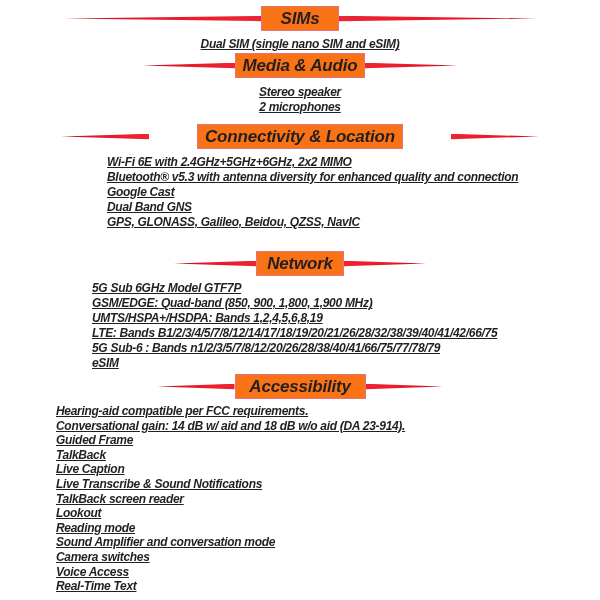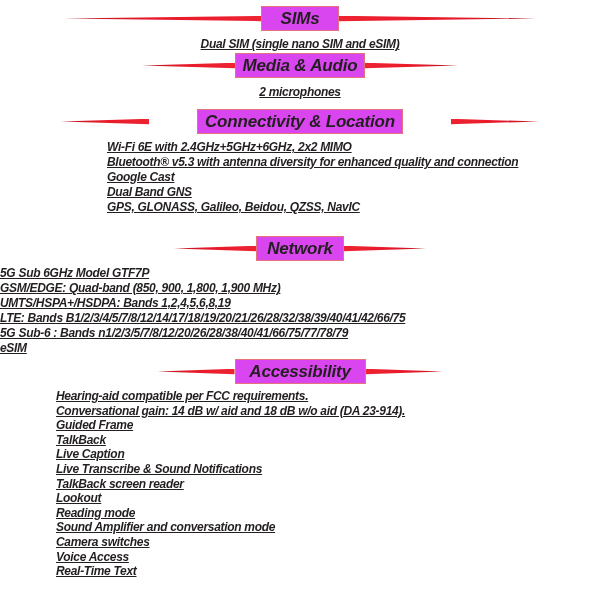--- a/index.html
+++ b/index.html
@@ -33,21 +33,21 @@
     background: linear-gradient(to right, #b8141d 0%, #e7192a 45%, #ee2431 100%);
     clip-path: polygon(0 50%, 100% 6%, 100% 94%);
   }
   .hline.right {
     background: linear-gradient(to left, #b8141d 0%, #e7192a 45%, #ee2431 100%);
     clip-path: polygon(0 6%, 100% 50%, 0 94%);
   }
   .hbox {
     flex: 0 0 auto;
     height: 25px;
-    background: #d946ef;
+    background: #f97316;
     border: 1.5px solid #e4737c;
     display: flex;
     align-items: center;
     justify-content: center;
     font-size: 17px;
     font-weight: bold;
     font-style: italic;
     letter-spacing: -0.2px;
     white-space: nowrap;
     box-sizing: border-box;
@@ -70,21 +70,21 @@
   }
   .body .line { height: 15px; }
   .body.center { text-align: center; }
   .body.left { text-align: left; }
   .body-s1 { margin-top: 5px; }
   .hdr-s2  { margin-top: 0; }
   .body-s2 { margin-top: 6px; }
   .hdr-s3  { margin-top: 8px; gap: 48px; }
   .body-s3 { margin-top: 5px; padding-left: 107px; }
   .hdr-s4  { margin-top: 20px; }
-  .body-s4 { margin-top: 4px; }
+  .body-s4 { margin-top: 4px; padding-left: 92px; }
   .hdr-s5  { margin-top: 2px; }
   .body-s5 { margin-top: 4px; padding-left: 56px; line-height: 14.6px; }
   .body-s5 .line { height: 14.6px; }
 </style>
 </head>
 <body>
 
 <div class="page">
 
   <div class="header hdr-s1">
@@ -99,20 +99,21 @@
   </div>
 
   <div class="header hdr-s2">
     <div class="hline left hl-s2"></div>
     <div class="hbox hb-s2">
       <span>Media &amp; Audio</span>
     </div>
     <div class="hline right hl-s2"></div>
   </div>
   <div class="body center body-s2">
+    <div class="line">Stereo speaker</div>
     <div class="line">2 microphones</div>
   </div>
 
   <div class="header hdr-s3">
     <div class="hline left hl-s3"></div>
     <div class="hbox hb-s3">
       <span>Connectivity &amp; Location</span>
     </div>
     <div class="hline right hl-s3"></div>
   </div>

